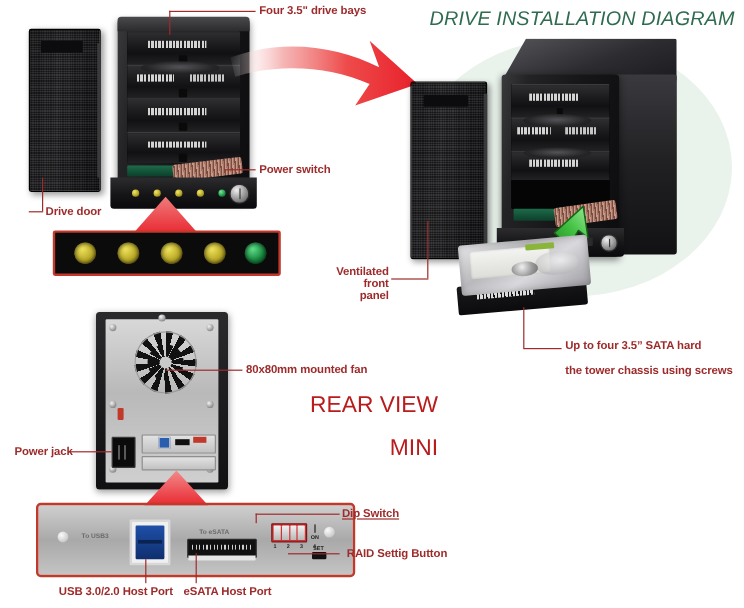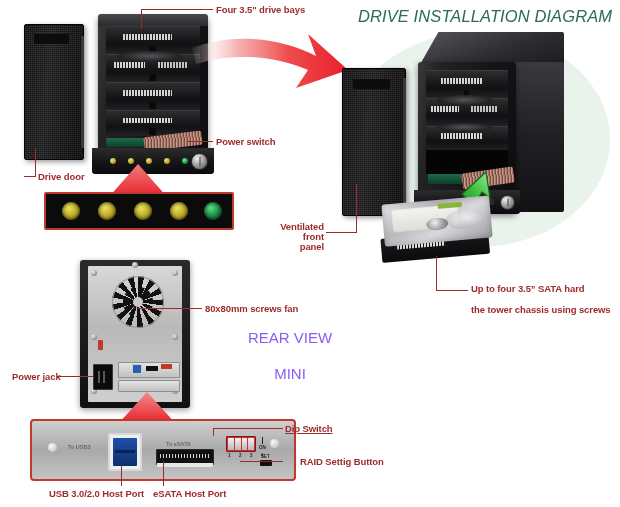--- a/index.html
+++ b/index.html
@@ -31,25 +31,25 @@
   .title-green{
     position:absolute;
     color:#2e6b4f;
     font-size:16.5px;
     font-weight:normal;
     letter-spacing:0.1px;
     white-space:nowrap;
   }
   .rearview{
     position:absolute;
-    color:#8b5cf6;
-    font-size:15px;
+    color:#b91c1c;
+    font-size:19px;
     font-weight:normal;
     line-height:18px;
-    text-align:center;
+    text-align:right;
     white-space:nowrap;
   }
   .panel-lbl{
     position:absolute;
     color:#6a6a6a;
     font-size:5.5px;
     font-weight:bold;
     white-space:nowrap;
   }
   .tiny-dark{
@@ -552,21 +552,21 @@
     <div class="psu-jack" style="left:31px;top:104px;width:18px;height:24px;"></div>
 
     <div class="io-strip" style="left:56px;top:102px;width:60px;height:14px;"></div>
     <div class="abs" style="left:70px;top:104px;width:8px;height:8px;background:#2a5fb0;border:1px solid #cfcfcf;"></div>
     <div class="abs" style="left:84px;top:106px;width:12px;height:5px;background:#111;"></div>
     <div class="abs" style="left:99px;top:104px;width:11px;height:5px;background:#c0392b;"></div>
     <div class="io-strip" style="left:56px;top:120px;width:60px;height:10px;"></div>
   </div>
 
   <div class="lead-h" style="left:138px;top:308px;width:64px;"></div>
-  <div class="lbl" style="left:205px;top:303px;">80x80mm screws fan</div>
+  <div class="lbl" style="left:205px;top:303px;">80x80mm mounted fan</div>
 
   <div class="lead-h" style="left:57px;top:376px;width:36px;"></div>
   <div class="lbl" style="left:12px;top:371px;">Power jack</div>
 
   <div class="rearview" style="left:215px;top:329px;width:150px;">
     <span>REAR VIEW</span><br>
     <br>
     <span>MINI</span>
   </div>
 
@@ -616,15 +616,15 @@
   <div class="lbl" style="left:49px;top:488px;">USB 3.0/2.0 Host Port</div>
 
   <div class="lead-v" style="left:163px;top:461px;height:25px;"></div>
   <div class="lbl" style="left:153px;top:488px;">eSATA Host Port</div>
 
   <div class="lead-v" style="left:213px;top:428px;height:8px;"></div>
   <div class="lead-h" style="left:213px;top:428px;width:70px;"></div>
   <div class="lbl" style="left:285px;top:423px;text-decoration:underline;">Dip Switch</div>
 
   <div class="lead-h" style="left:240px;top:461px;width:43px;"></div>
-  <div class="lbl" style="left:300px;top:456px;">RAID Settig Button</div>
+  <div class="lbl" style="left:289px;top:456px;">RAID Settig Button</div>
 
 </div>
 
 </body></html>

